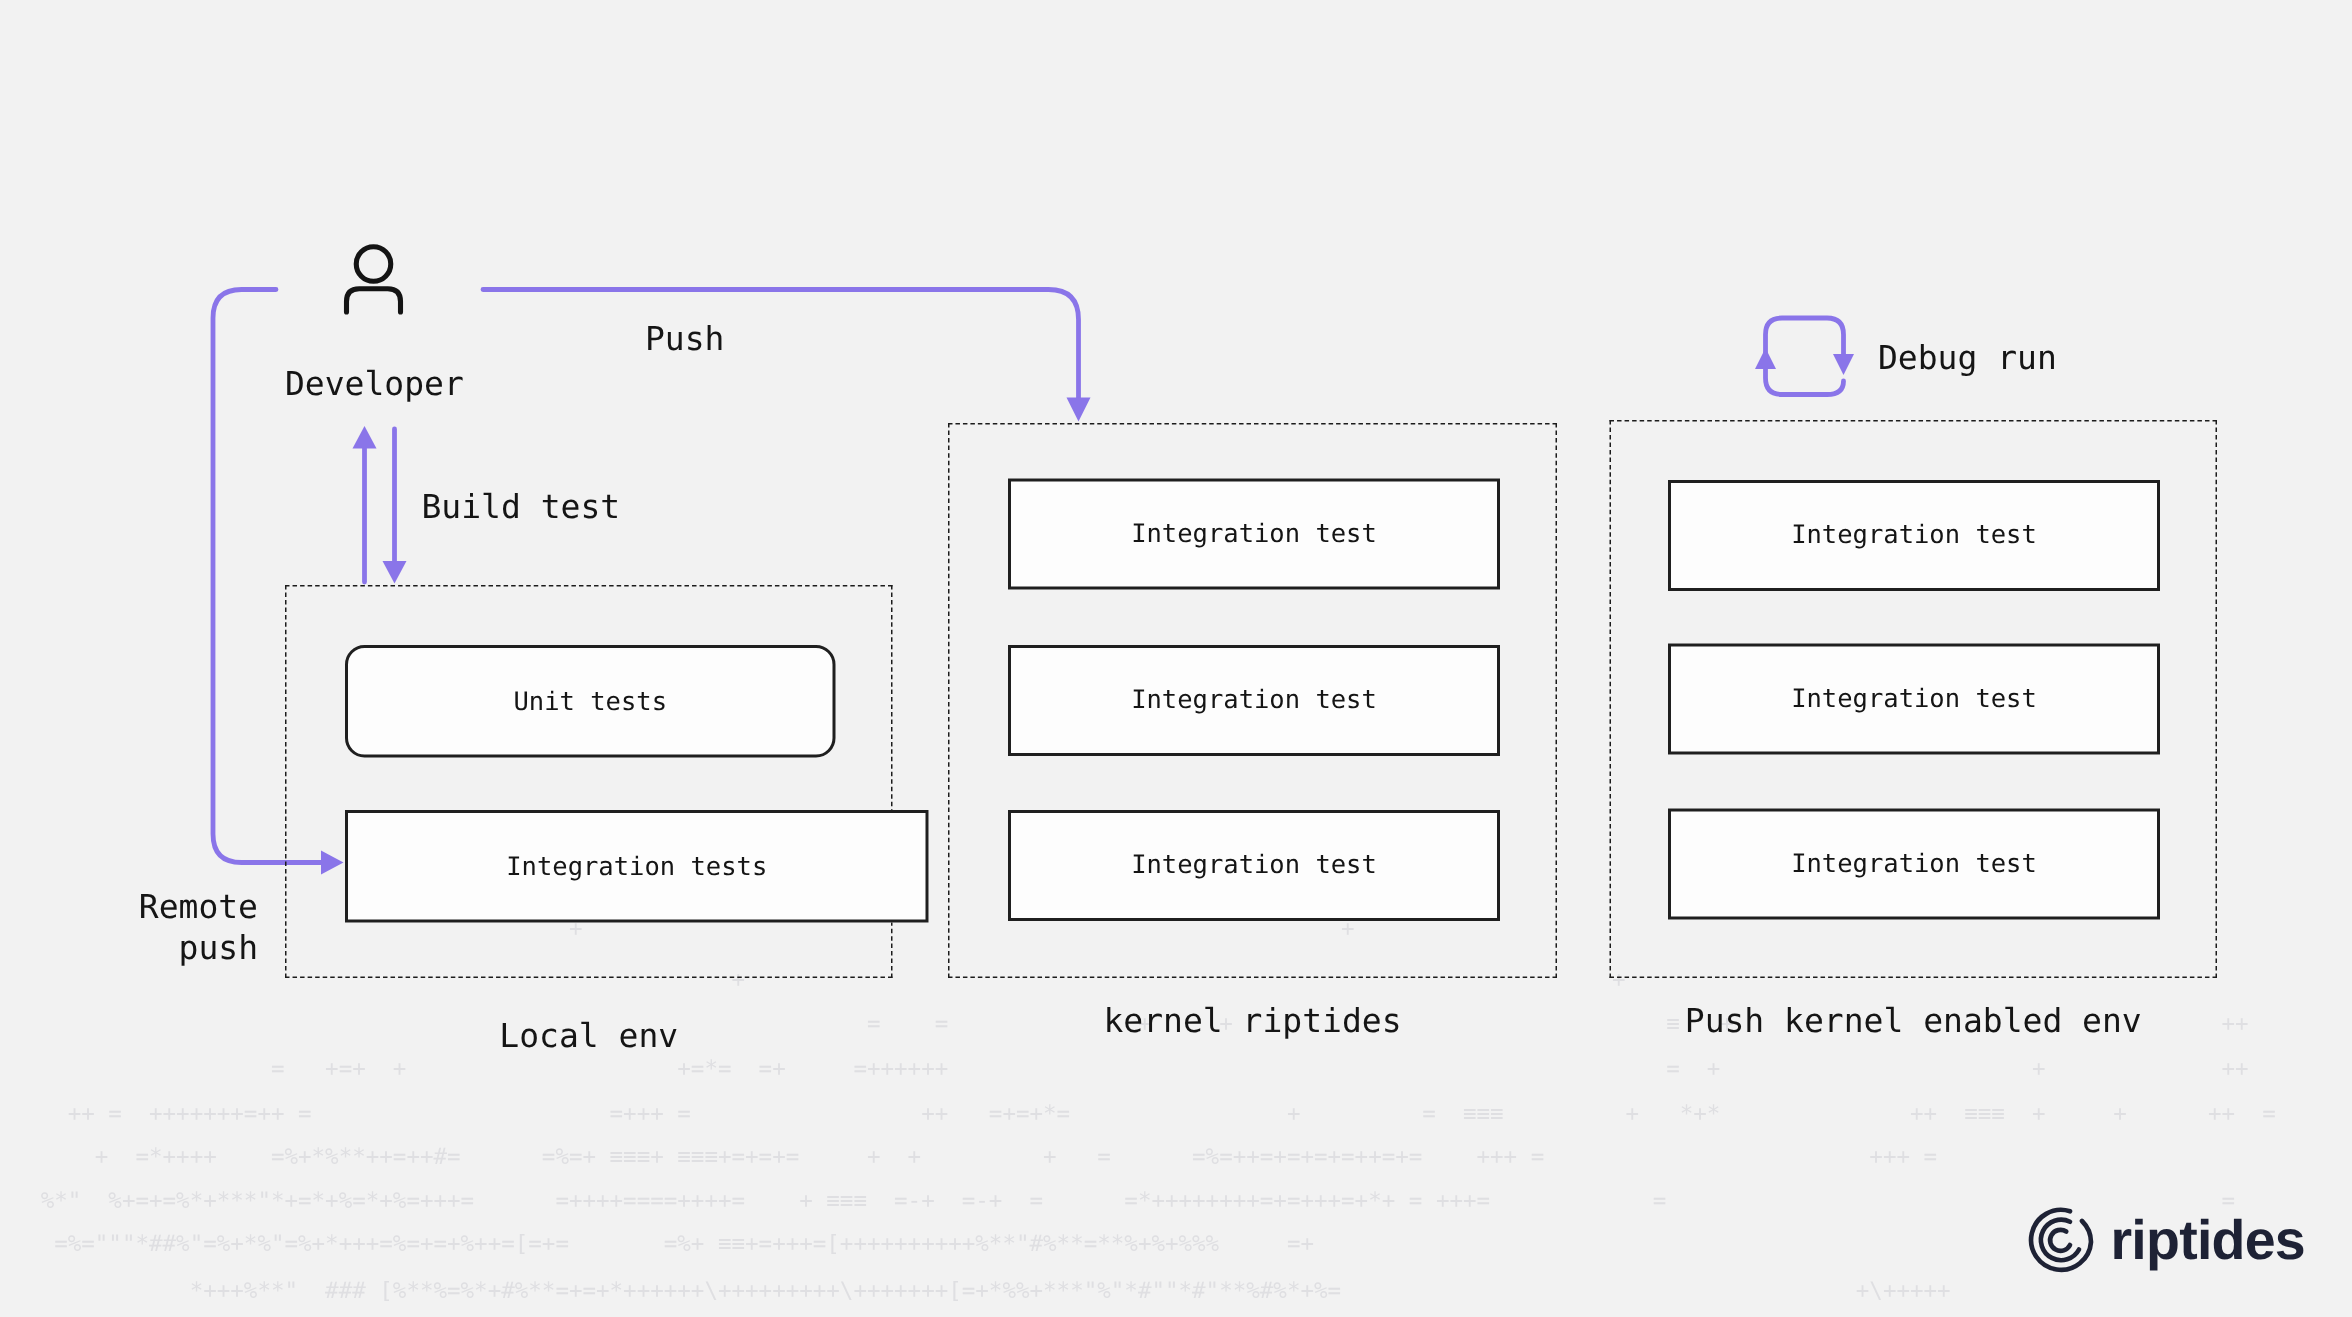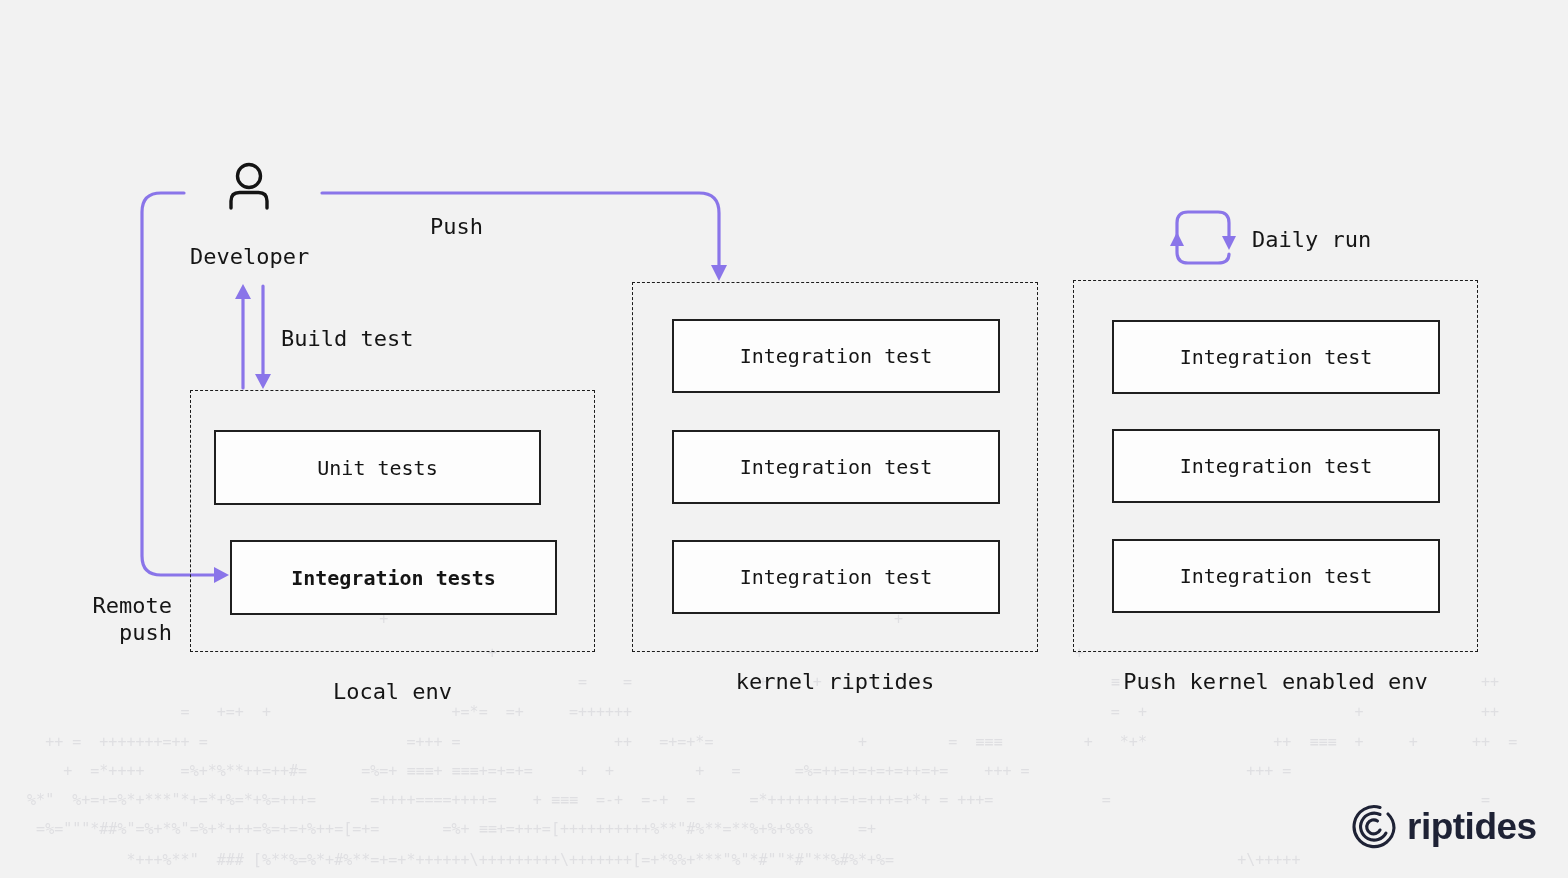--- a/index.html
+++ b/index.html
@@ -15,21 +15,21 @@
   body{background:var(--bg);font-family:"DejaVu Sans Mono",monospace;}
   .stage{position:relative;width:1568px;height:878px;background:var(--bg);overflow:hidden;}
   .noise-row{position:absolute;left:0;top:0;white-space:pre;color:var(--noise);
     font-size:15px;line-height:15px;letter-spacing:0px;font-family:"DejaVu Sans Mono",monospace;}
   .label{position:absolute;color:var(--ink);font-size:22px;line-height:27px;}
   .center{text-align:center;}
   .right{text-align:right;}
   .dashed-box{position:absolute;border:1.6px dashed #1c1c1c;box-sizing:border-box;}
   .test-box{position:absolute;background:var(--box-bg);border:2px solid var(--box-border);
     box-sizing:border-box;display:flex;align-items:center;justify-content:center;
-    color:var(--ink);font-size:20px;}
+    color:var(--ink);font-size:17px;}
   svg.overlay{position:absolute;left:0;top:0;width:1568px;height:878px;pointer-events:none;}
   .accent-stroke{stroke:var(--accent);fill:none;stroke-width:3.2;stroke-linecap:round;stroke-linejoin:round;}
   .accent-fill{fill:var(--accent);stroke:none;}
   .ink-stroke{stroke:#141414;fill:none;stroke-width:3.4;stroke-linecap:round;stroke-linejoin:round;}
   .logo{position:absolute;left:1352px;top:804px;display:flex;align-items:center;gap:9px;}
   .logo-text{color:var(--logo);font-family:"Liberation Sans",sans-serif;font-weight:600;
     font-size:37px;letter-spacing:-0.5px;}
   .logo-swirl{stroke:var(--logo);fill:none;stroke-width:3.1;stroke-linecap:round;}
 </style>
 </head>
@@ -87,25 +87,25 @@
 
   <div class="label" style="left:430px;top:213px;width:130px;">Push</div>
 
   <div class="label" style="left:281px;top:325px;text-align:right;">Build test</div>
 
   <div class="label right" style="left:60px;top:592px;width:112px;">
     <div>Remote</div>
     <div>push</div>
   </div>
 
-  <div class="label" style="left:1252px;top:226px;">Daily run</div>
+  <div class="label" style="left:1252px;top:226px;">Debug run</div>
 
   <div class="dashed-box" style="left:190px;top:390px;width:405px;height:262px;"></div>
-  <div class="test-box" style="left:214px;top:430px;width:327px;height:75px;">Unit tests</div>
-  <div class="test-box" style="left:230px;top:540px;width:327px;height:75px;font-weight:bold;">Integration tests</div>
+  <div class="test-box" style="left:230px;top:430px;width:327px;height:75px;border-radius:13px;">Unit tests</div>
+  <div class="test-box" style="left:230px;top:540px;width:389px;height:75px;">Integration tests</div>
   <div class="label center" style="left:190px;top:668px;width:405px;margin-top:10px;">Local env</div>
 
   <div class="dashed-box" style="left:632px;top:282px;width:406px;height:370px;"></div>
   <div class="test-box" style="left:672px;top:319px;width:328px;height:74px;">Integration test</div>
   <div class="test-box" style="left:672px;top:430px;width:328px;height:74px;">Integration test</div>
   <div class="test-box" style="left:672px;top:540px;width:328px;height:74px;">Integration test</div>
   <div class="label center" style="left:632px;top:668px;width:406px;">
     <div>kernel riptides</div>
   </div>
 

